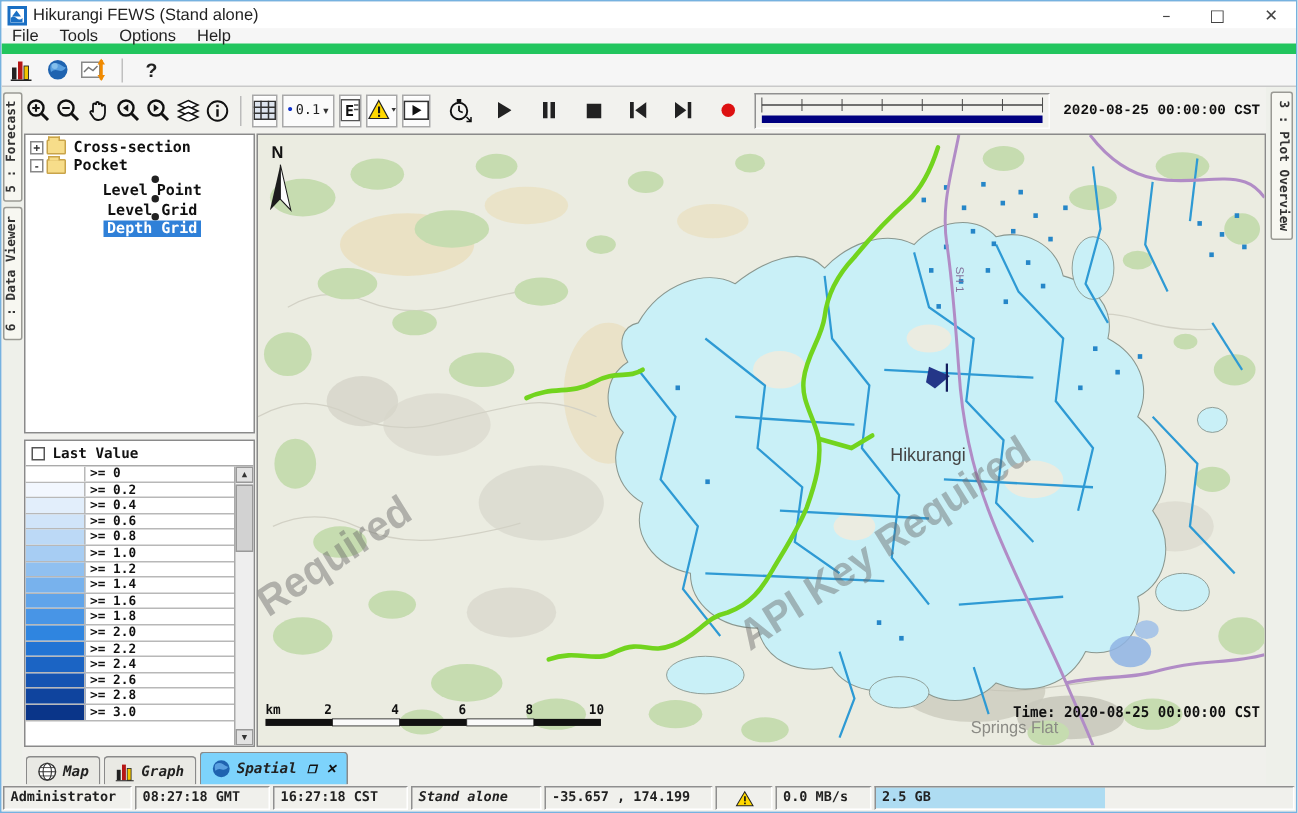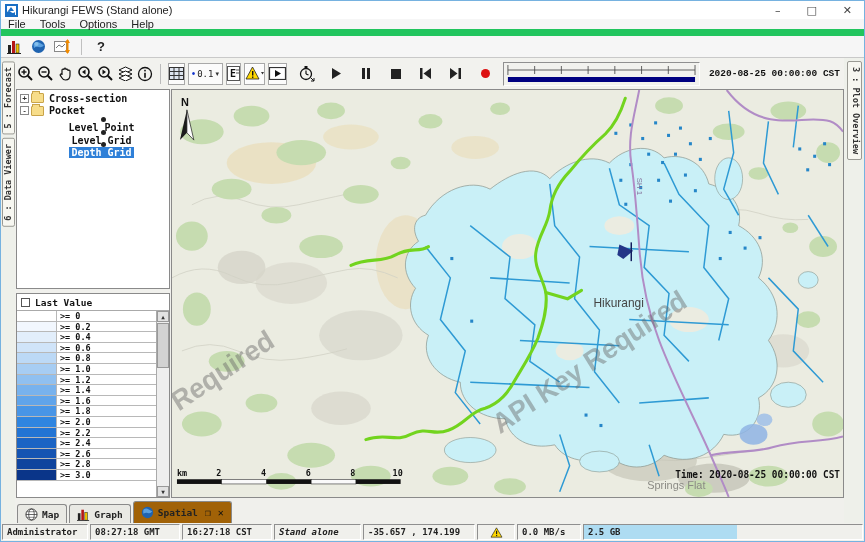--- a/index.html
+++ b/index.html
@@ -69,23 +69,23 @@
   .swatch { width:40px; flex:0 0 auto; border-right:1px solid #b8b8b8; }
   .legend-label { font-size:8.5px; color:#111; padding:0 3px; line-height:10px; white-space:nowrap; }
   .legend-scroll { width:13px; flex:0 0 auto; border-left:1px solid #aaa; background:#eee; display:flex; flex-direction:column; }
   .scroll-btn { height:11px; background:#e2e2e2; border:1px solid #999; font-size:6px; text-align:center; line-height:9px; color:#333; flex:0 0 auto; }
   .scroll-track { flex:1 1 auto; position:relative; }
   .scroll-thumb { position:absolute; top:1px; left:0; right:0; height:45px; background:#d2d2d2; border:1px solid #999; }
   
   .map-wrap { flex:1 1 auto; border:1px solid #8a8a8a; position:relative; min-width:0; background:#ebece1; }
   .map-wrap svg.mapsvg { width:100%; height:100%; display:block; }
   
-  .bottom-tabs { height:25px; display:flex; align-items:flex-end; padding-left:2px; gap:2px; flex:0 0 auto; background:#f0f0ec; }
+  .bottom-tabs { height:25px; display:flex; align-items:flex-end; padding-left:2px; gap:2px; flex:0 0 auto; background:#f0f0ec;font-style:italic; }
   .btab { display:flex; align-items:center; gap:4px; border:1px solid #8a8a8a; border-bottom:none; border-radius:3px 3px 0 0; background:#e9e9e4; height:19px; padding:0 7px; font-family:"DejaVu Sans Mono", monospace; font-size:9.5px; font-weight:bold; color:#222; }
-  .btab.active { background:#a16207; height:22px; }
+  .btab.active { background:#7dd3fc; height:22px; }
   .btab .tab-ctl { font-size:10px; font-weight:bold; color:#111; margin-left:3px; }
   
   .logs-row { height:21px; display:flex; align-items:center; padding-left:3px; flex:0 0 auto; background:#f0f0ec; border-top:1px solid #d8d8d2; }
   .logs-btn { border:1px solid #8a8a8a; background:#f2f2ee; box-shadow:inset 1px 1px 0 #fff; border-radius:2px; font-family:"DejaVu Sans Mono", monospace; font-size:9.5px; font-weight:bold; color:#222; padding:1px 8px; }
   
   .statusbar { height:18px; display:flex; flex:0 0 auto; background:#f0f0ec; padding:1px 1px; gap:2px; }
   .status-cell { border:1px solid; border-color:#8f8f8f #ffffff #ffffff #8f8f8f; font-family:"DejaVu Sans Mono", monospace; font-size:9px; font-weight:bold; color:#222; display:flex; align-items:center; padding:0 4px; white-space:nowrap; overflow:hidden; }
   .mem-cell { background:linear-gradient(to right,#aedcf2 0,#aedcf2 55%,#f0f0ec 55%); }
 </style>
 </head>

